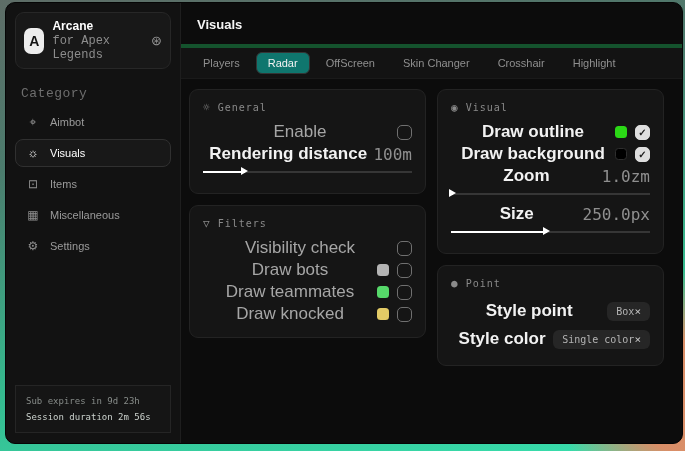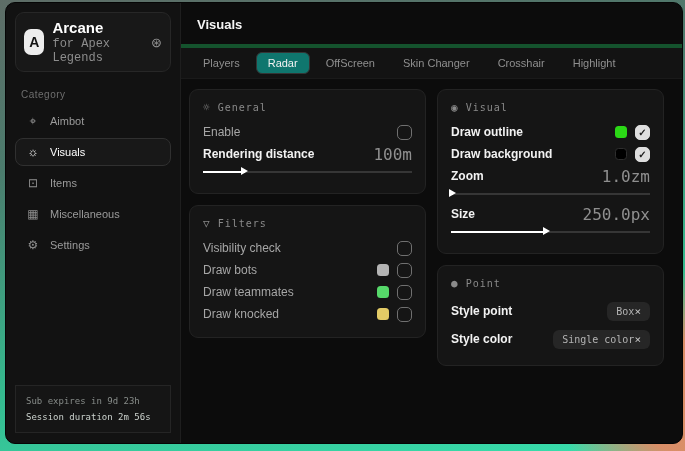--- a/index.html
+++ b/index.html
@@ -25,26 +25,26 @@
   .app-card {
     border:1px solid #272727; background:#181818; border-radius:9px;
     padding:6px 8px; display:flex; align-items:center; gap:8px;
   }
   .logo {
     width:26px; height:26px; background:#ededed; color:#141414;
     border-radius:7px; font-weight:bold; font-size:14px;
     display:flex; align-items:center; justify-content:center;
   }
   .app-titles { display:flex; flex-direction:column; gap:1px; }
-  .app-title { font-size:15px; font-weight:bold; color:#ffffff; }
+  .app-title { font-size:12px; font-weight:bold; color:#ffffff; }
   .app-sub { font-size:12px; color:#8d8d8d; font-family:Liberation Mono, monospace; }
   .target-btn { margin-left:auto; color:#9a9a9a; font-size:13px; line-height:1; }
   .category {
-    margin:17px 6px 7px; font-family:Liberation Sans, sans-serif;
-    font-size:10px; color:#6e6e6e; letter-spacing:.5px;
+    margin:17px 6px 7px; font-family:Liberation Mono, monospace;
+    font-size:13px; color:#6e6e6e; letter-spacing:.5px;
   }
   .nav { display:flex; flex-direction:column; gap:3px; }
   .nav-item {
     display:flex; align-items:center; gap:10px; padding:6px 10px;
     color:#9b9b9b; font-size:11px; border-radius:8px; border:1px solid transparent;
     cursor:pointer;
   }
   .nav-item .nav-icon { font-size:12px; width:14px; text-align:center; color:#8f8f8f; }
   .nav-item.selected { color:#ffffff; border-color:#303030; background:#181818; }
   .nav-item.selected .nav-icon { color:#e8e8e8; }
@@ -76,21 +76,21 @@
     background:#151515; border:1px solid #232323; border-radius:9px;
     padding:11px 13px 12px;
   }
   .panel-header {
     display:flex; align-items:center; gap:8px;
     font-family:"DejaVu Sans Mono",monospace; font-size:10px; color:#8a8a8a;
     letter-spacing:1px; margin-bottom:7px;
   }
   .panel-icon { font-size:11px; letter-spacing:0; }
   .row { display:flex; align-items:center; min-height:22px; }
-  .row-label { flex:1; font-size:12px; color:#a6a6a6; }
+  .row-label { flex:1; font-size:17px; color:#a6a6a6;text-align:center; }
   .row-label.bold { color:#f2f2f2; font-weight:bold; }
   .value {
     font-family:"DejaVu Sans Mono",monospace; font-size:16px; color:#8f8f8f;
   }
   .checkbox {
     width:15px; height:15px; border:1.5px solid #707070; border-radius:5px;
     background:transparent; cursor:pointer; flex:none;
   }
   .checkbox.checked {
     background:#dedede; border-color:#dedede; color:#1a1a1a;

